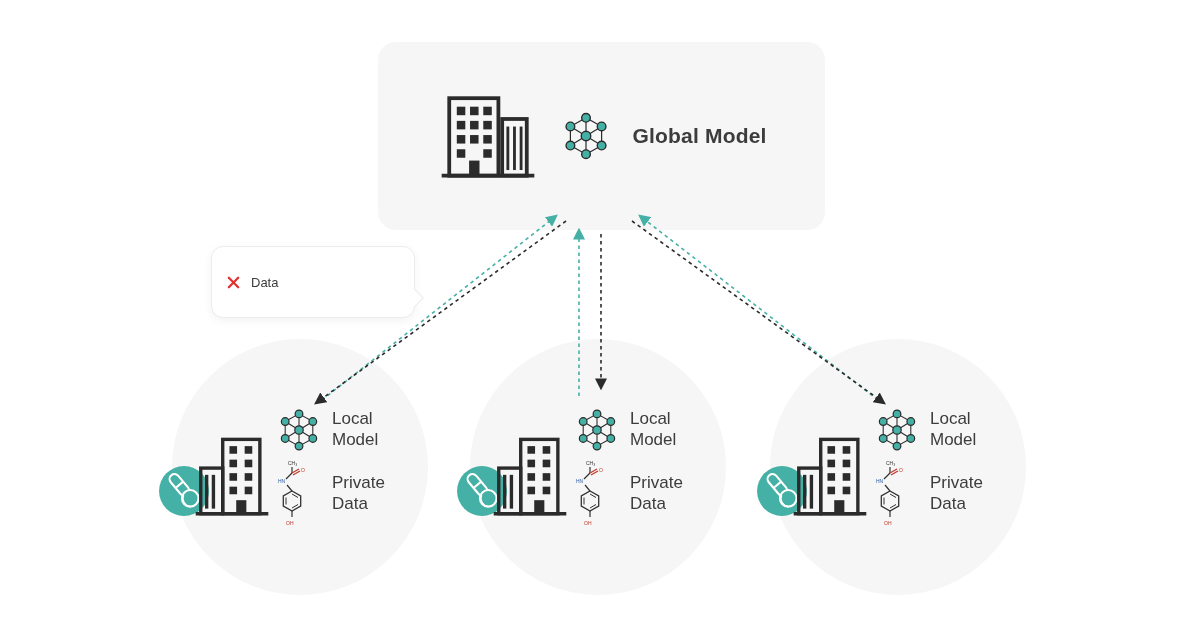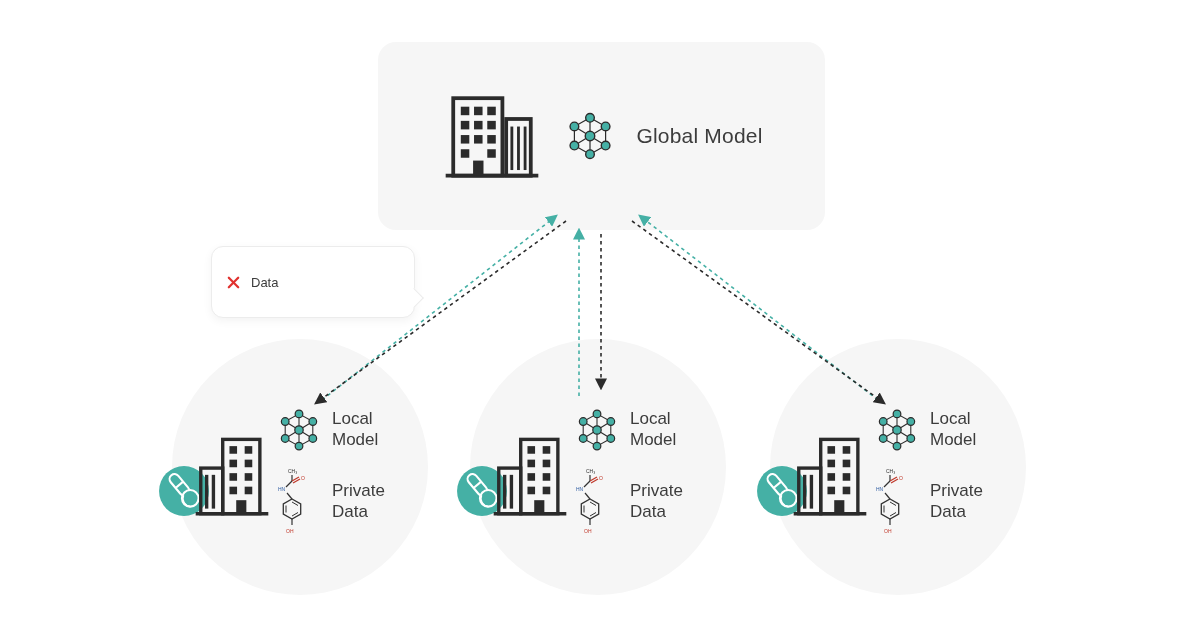--- a/index.html
+++ b/index.html
@@ -20,21 +20,21 @@
     width: 447px; height: 188px;
     background: #f6f6f6;
     border-radius: 18px;
     display: flex;
     align-items: center;
     justify-content: center;
     gap: 20px;
   }
   .global-label {
     font-size: 21px;
-    font-weight: 400;
+    font-weight: 700;
     color: #3c3c3c;
     letter-spacing: 0.2px;
   }
 
   
   .legend {
     position: absolute;
     left: 211px; top: 246px;
     width: 204px; height: 72px;
     background: #ffffff;
@@ -66,21 +66,21 @@
     width: 256px; height: 256px;
     top: 339px;
     border-radius: 50%;
     background: #f6f6f6;
   }
   .node-left   { left: 172px; }
   .node-middle { left: 470px; }
   .node-right  { left: 770px; }
 
   .node-building { position: absolute; left: 22px; top: 86px; width: 76px; height: 98px; }
-  .node-rows { position: absolute; left: 104px; top: 68px; width: 150px; display: flex; flex-direction: column; gap: 12px; }
+  .node-rows { position: absolute; left: 104px; top: 68px; width: 150px; display: flex; flex-direction: column; gap: 4px; }
   .node-row { display: flex; align-items: center; gap: 10px; }
   .node-label { font-size: 17px; line-height: 1.22; width: 72px; color: #3c3c3c; }
 
   .pill-badge {
     position: absolute;
     left: -14px; top: 126px;
     width: 52px; height: 52px;
   }
 
   

